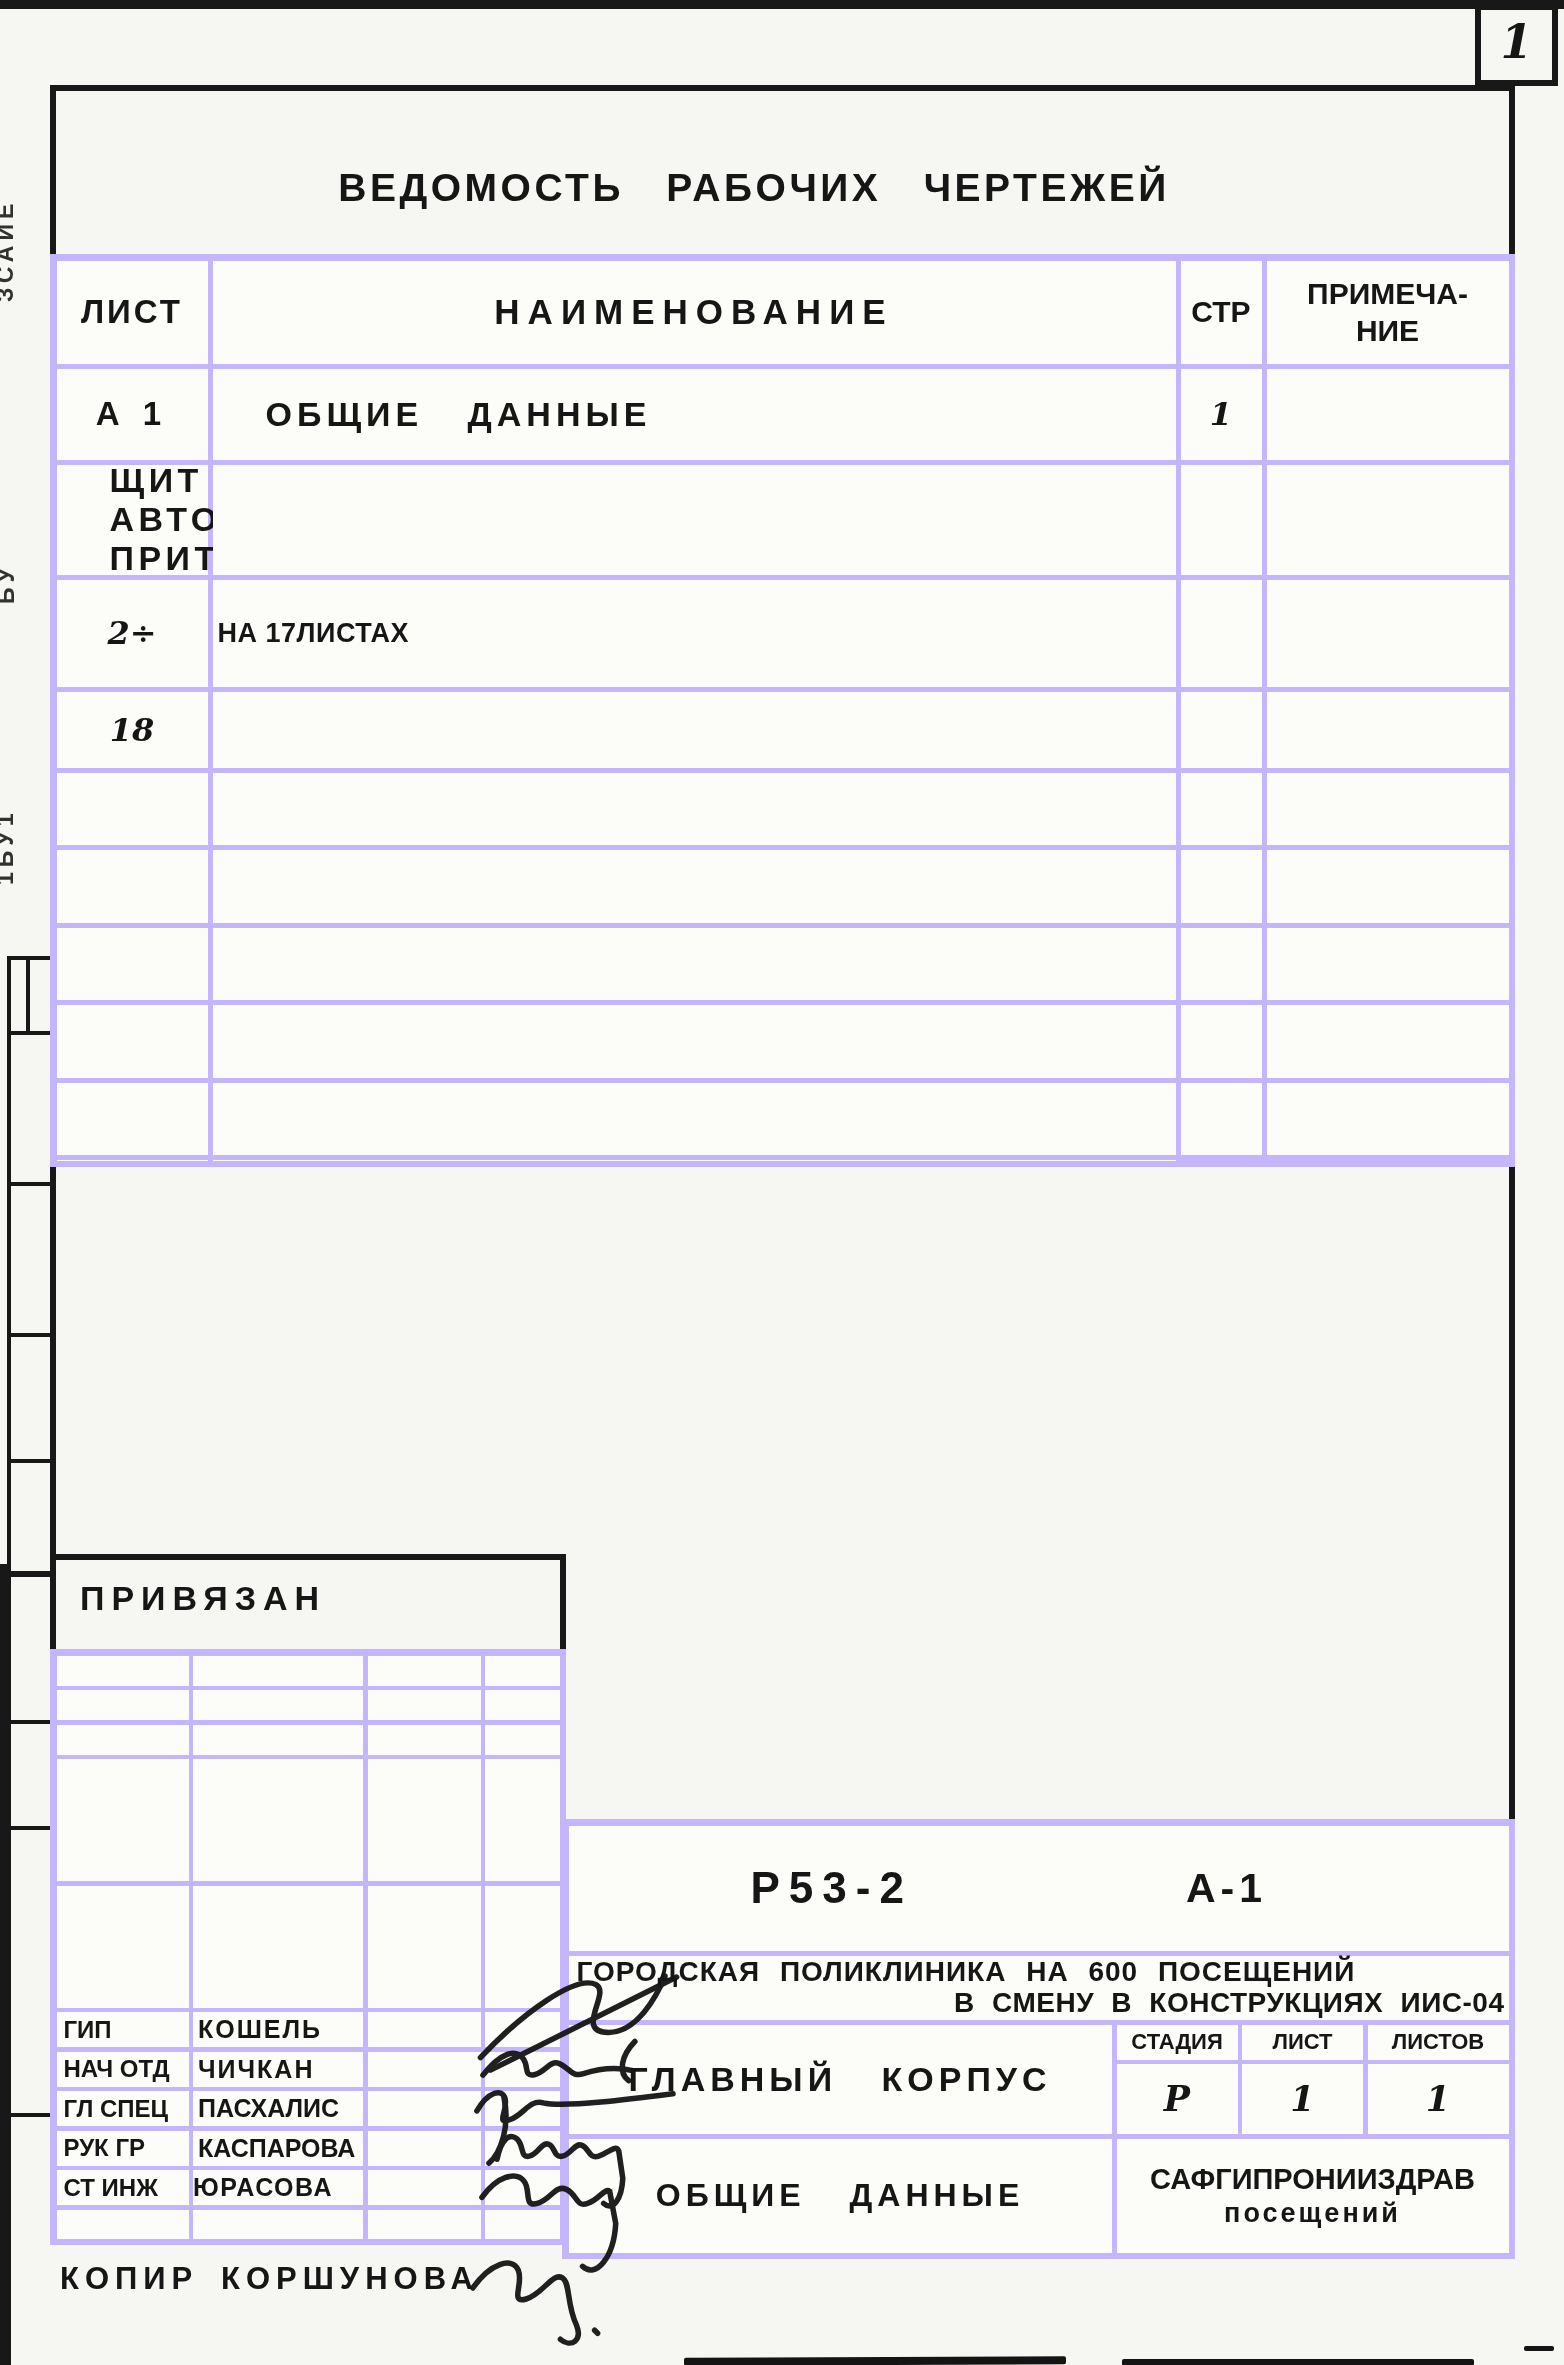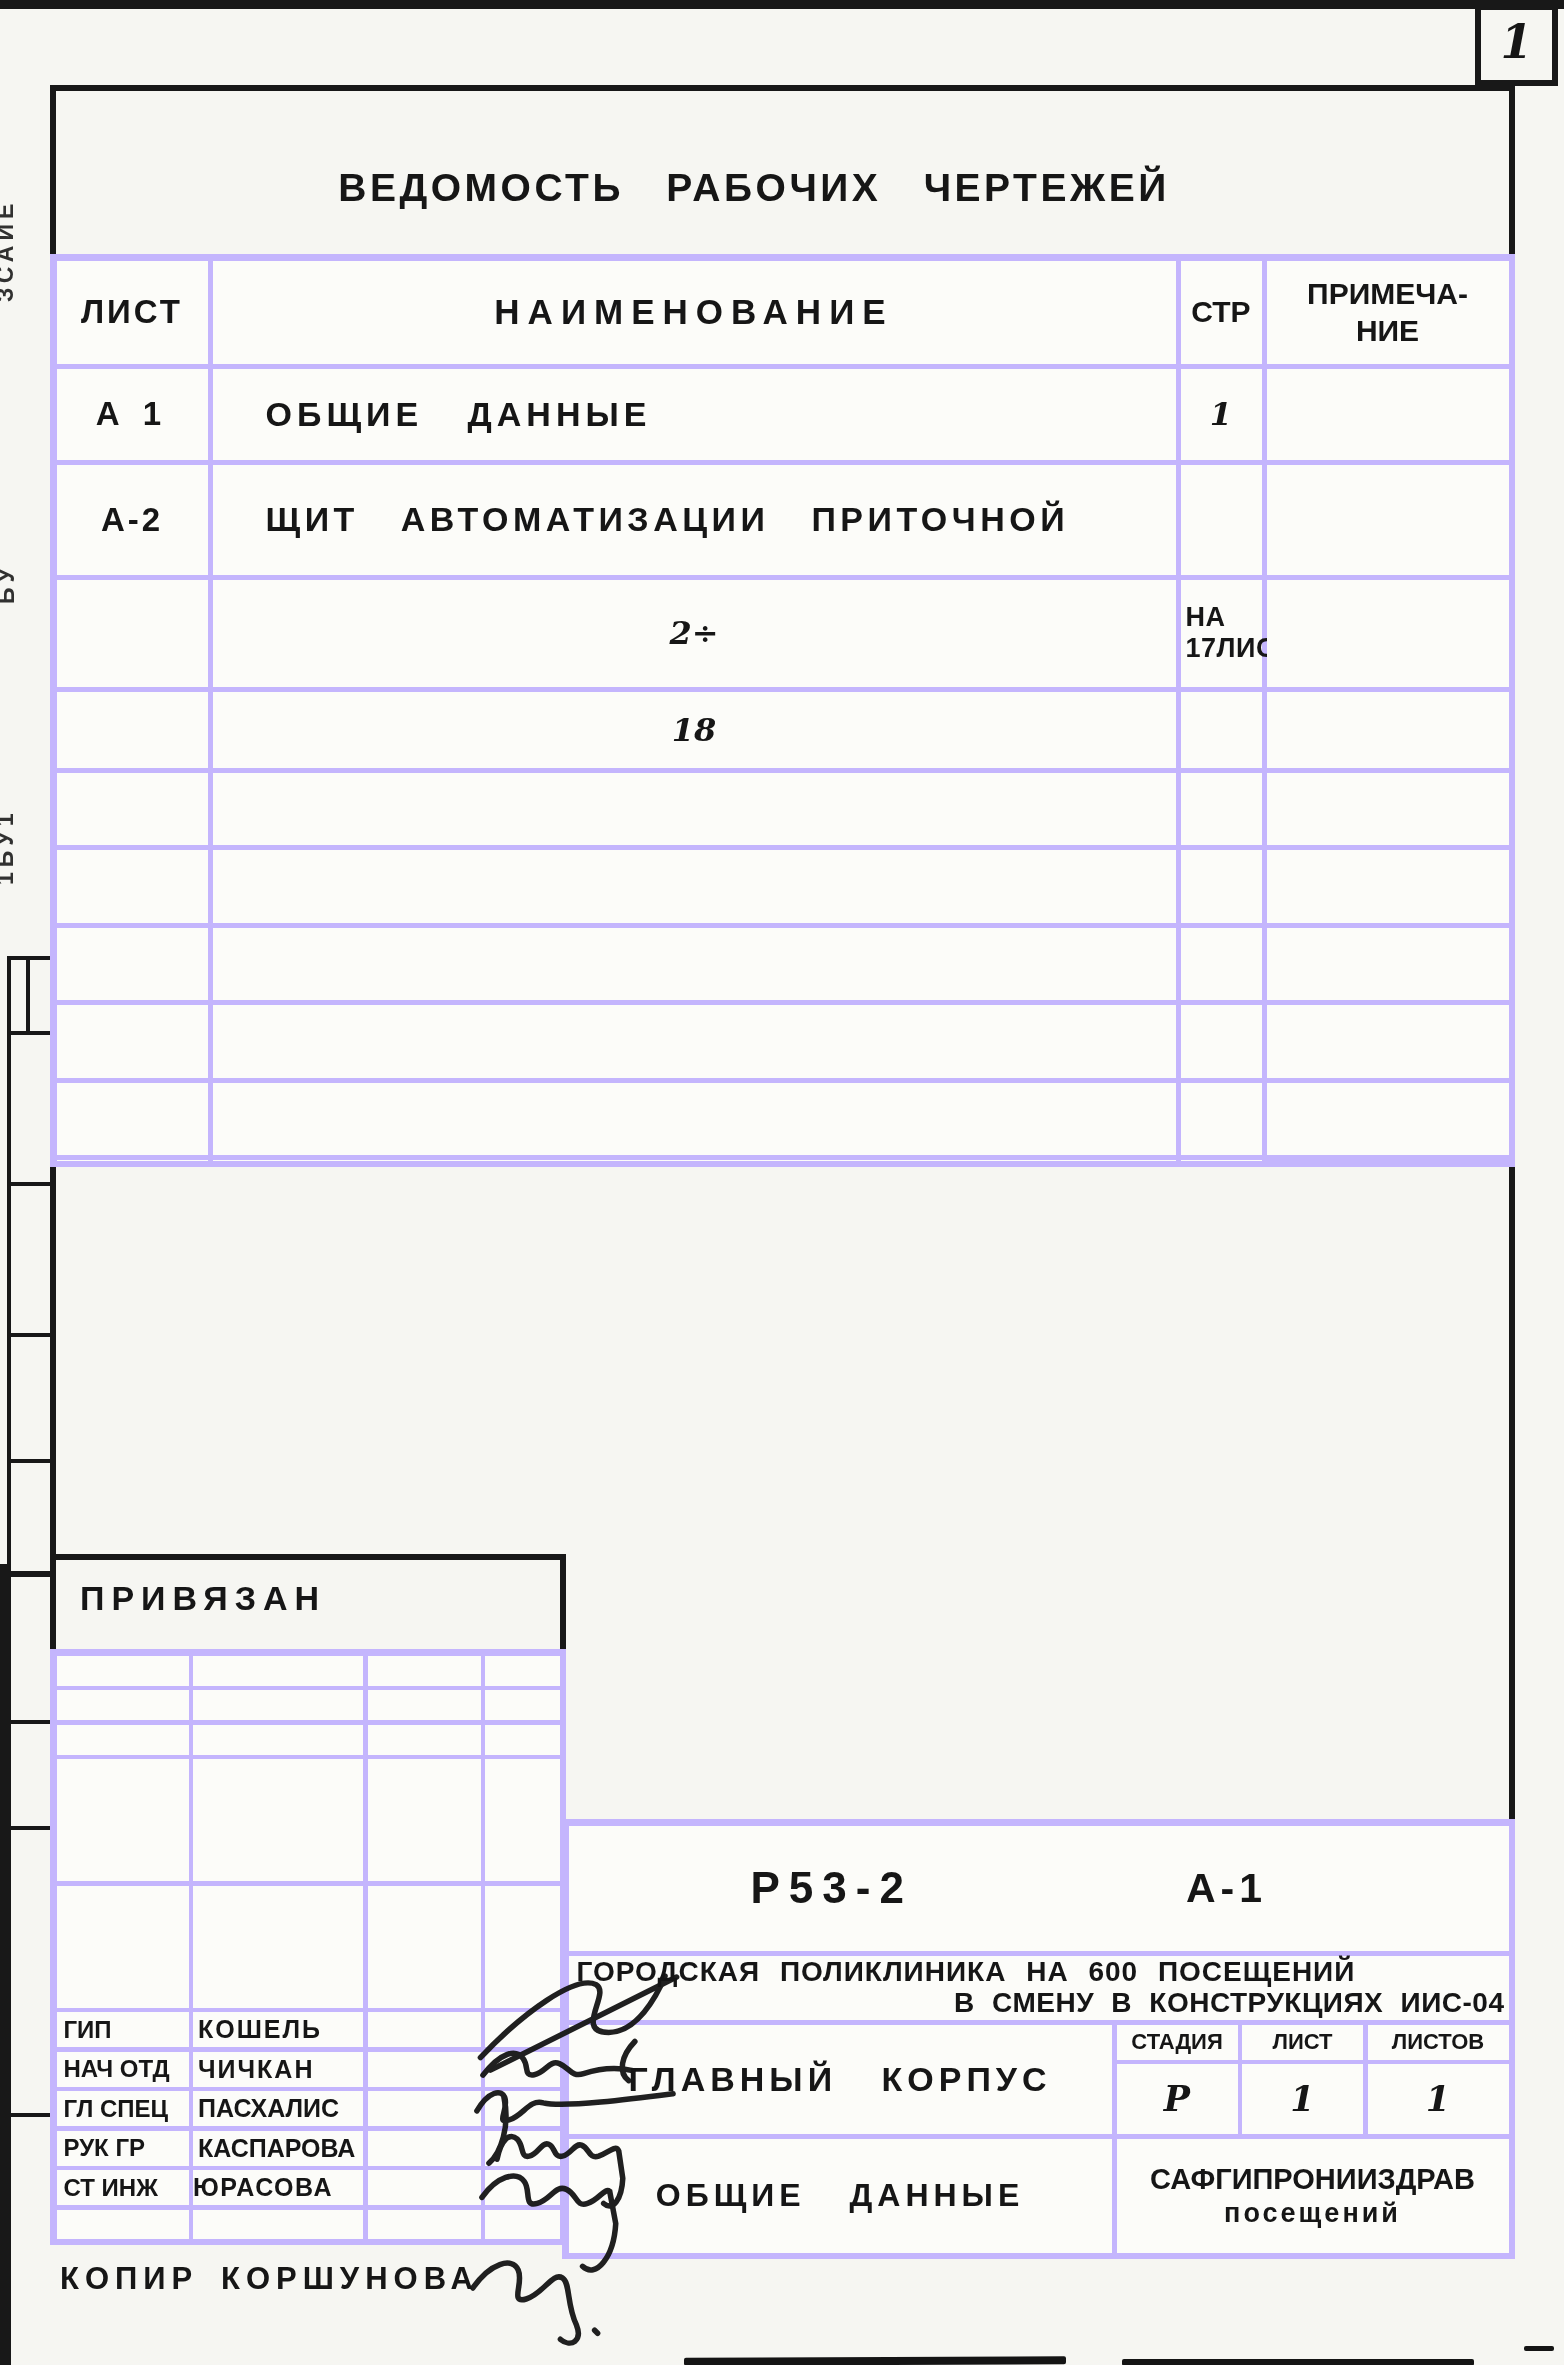--- a/index.html
+++ b/index.html
@@ -59,23 +59,20 @@
   <div class="cell b cap" style="font-size:34px;letter-spacing:5px;word-spacing:30px;padding-left:53px;">
       <span>Общие данные</span>
     </div>
   <div class="cell center hand" style="font-size:32px;">
       <span>1</span>
     </div>
   <div class="cell b cap" style="font-size:27px;padding-left:7px;">
       <span></span>
     </div>
 
-  <div class="cell center b cap" style="font-size:33px;letter-spacing:3px;">
-      <span>А-2</span>
-    </div>
   <div class="cell b cap" style="font-size:34px;letter-spacing:4.5px;word-spacing:28px;padding-left:53px;">
       <span>Щит автоматизации приточной</span>
     </div>
   <div class="cell center hand" style="font-size:32px;">
       <span></span>
     </div>
   <div class="cell b cap" style="font-size:27px;padding-left:7px;">
       <span></span>
     </div>
 

